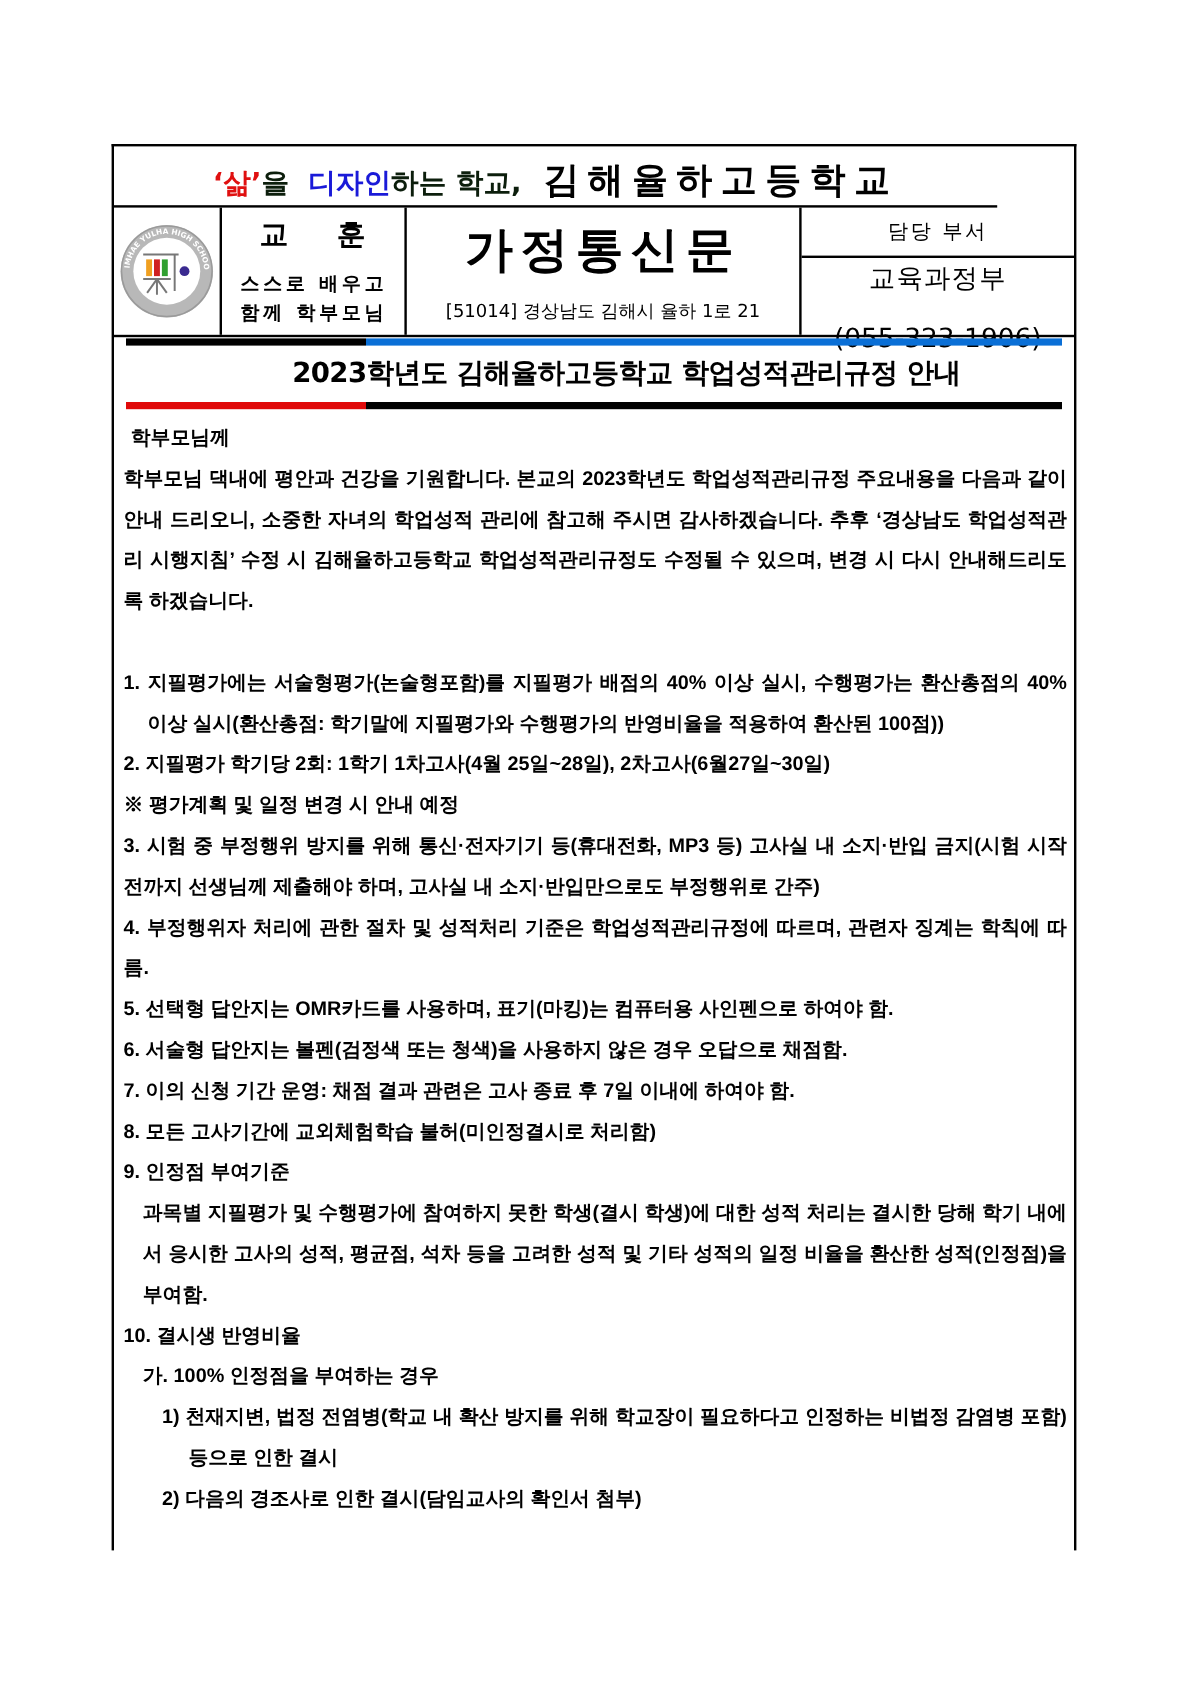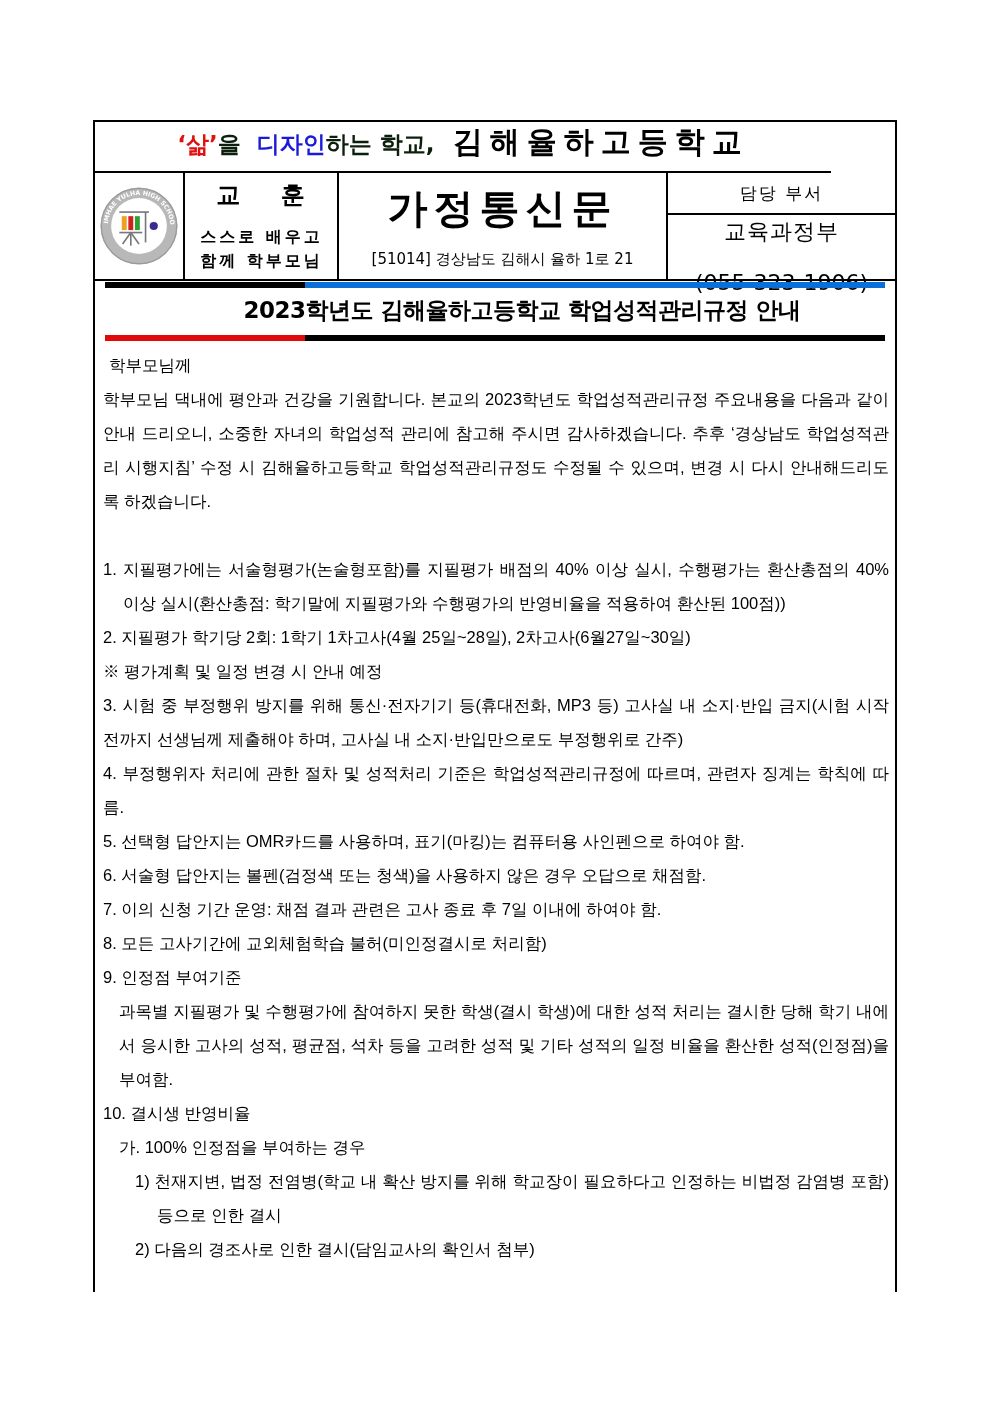--- a/index.html
+++ b/index.html
@@ -1,21 +1,21 @@
 <!DOCTYPE html>
 <html><head>
 <meta charset="utf-8">
 <style>
   html, body { margin: 0; padding: 0; background: #ffffff; }
   body { width: 992px; height: 1403px; position: relative; overflow: hidden;
          font-family: "DejaVu Sans", "Liberation Sans", sans-serif; color: #000; }
   .frame { position: absolute; left: 93px; top: 120px; width: 800px; height: 1170px;
            border-left: 2px solid #000; border-right: 2px solid #000; border-top: 2px solid #000; }
   .slogan-row { position: absolute; left: 0; top: 0; width: 736px; height: 49px;
-                border-bottom: 2px solid #000; display: flex; align-items: flex-start; justify-content: center; }
+                border-bottom: 2px solid #000; display: flex; align-items: flex-end; justify-content: center; }
   .slogan { font-weight: bold; font-size: 23px; letter-spacing: 0px; white-space: nowrap; }
   .slogan .red { color: #e01010; }
   .slogan .blue { color: #1a1ad8; }
   .slogan .dark { color: #0c1e0c; }
   .slogan .school { font-size: 30px; letter-spacing: 7px; margin-left: 10px; color: #000; }
   .hdr { position: absolute; left: 0; top: 51px; width: 800px; height: 106px; border-bottom: 2px solid #000; }
   .cell { position: absolute; top: 0; height: 106px; box-sizing: border-box; }
   .c-logo { left: 0; width: 90px; border-right: 2px solid #000; display: flex; align-items: center; justify-content: center; }
   .c-motto { left: 91px; width: 153px; border-right: 2px solid #000; text-align: center; }
   .c-title { left: 244px; width: 329px; border-right: 2px solid #000; text-align: center; }
@@ -30,21 +30,21 @@
   .dept-phone { font-size: 22px; text-align: center; margin-top: 23px; }
   .bar { position: absolute; left: 10px; width: 780px; height: 6px; display: flex; }
   .bar .seg1 { width: 200px; height: 100%; }
   .bar .seg2 { flex: 1; height: 100%; }
   .bar-top { top: 160px; }
   .bar-bottom { top: 213px; }
   .doc-title { position: absolute; left: 0; top: 173px; width: 800px; text-align: center;
                font-size: 23px; font-weight: bold; letter-spacing: -0.5px; padding-left: 27px; }
   .body-text { position: absolute; left: 8px; top: 226px; width: 786px; font-size: 16.5px; line-height: 34px;
                font-family: "Liberation Sans", sans-serif; }
-  .p { margin: 0; text-align: justify; text-align-last: left; }
+  .p { margin: 0; text-align: justify; text-align-last: left; font-weight: bold; }
   .greeting { padding-left: 6px; }
   .gap { height: 34px; }
   .hang { padding-left: 20px; text-indent: -20px; }
   .indent1 { padding-left: 16px; }
   .indent3 { padding-left: 54px; text-indent: -22px; }
   .logo-svg { width: 82px; height: 82px; }
 </style>
 </head>
 <body>
 

